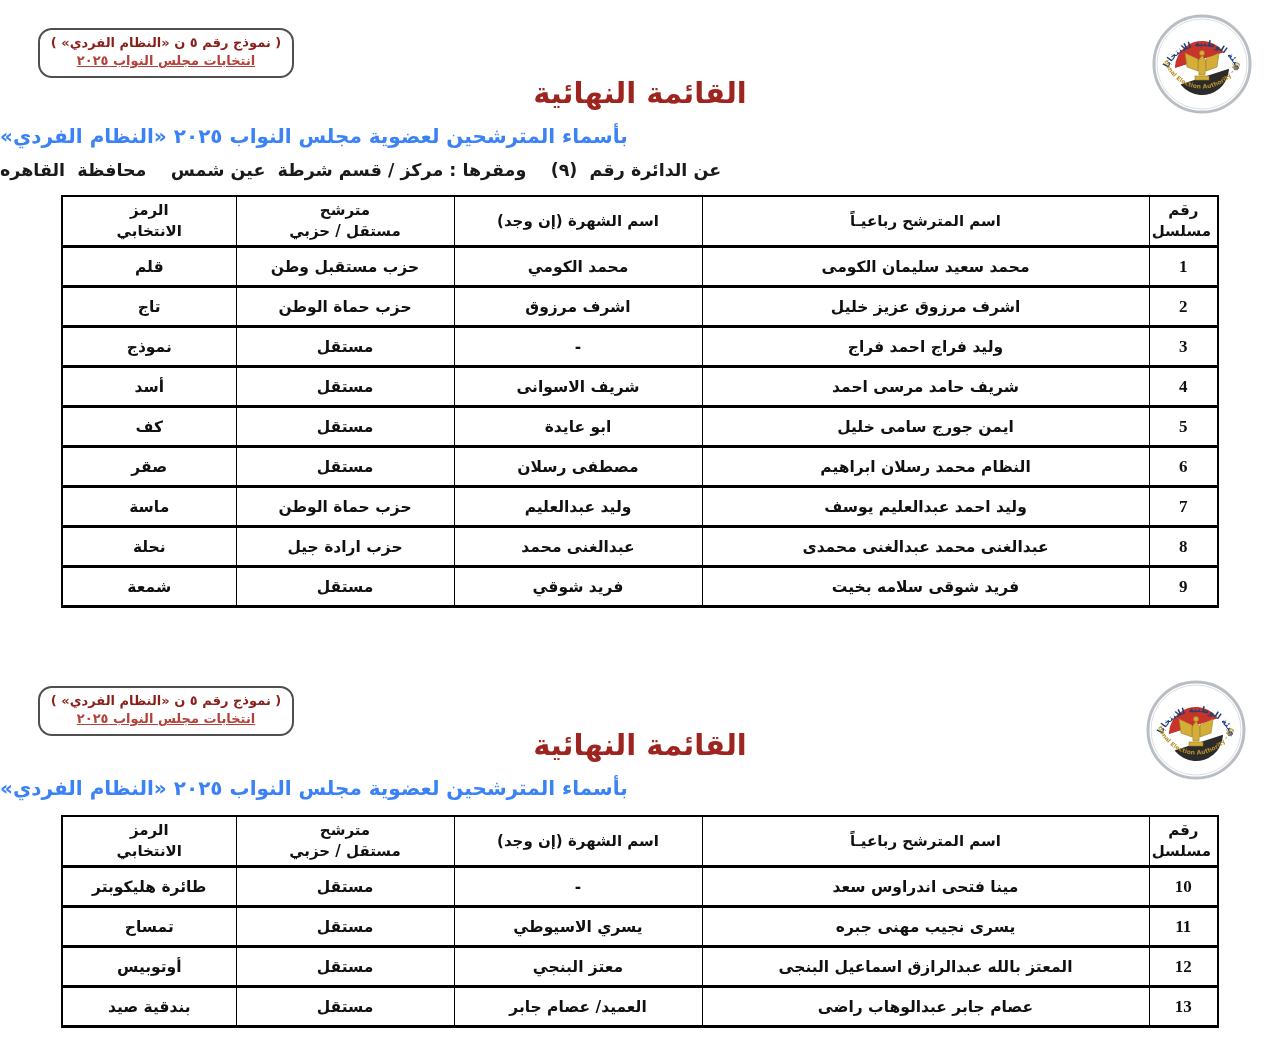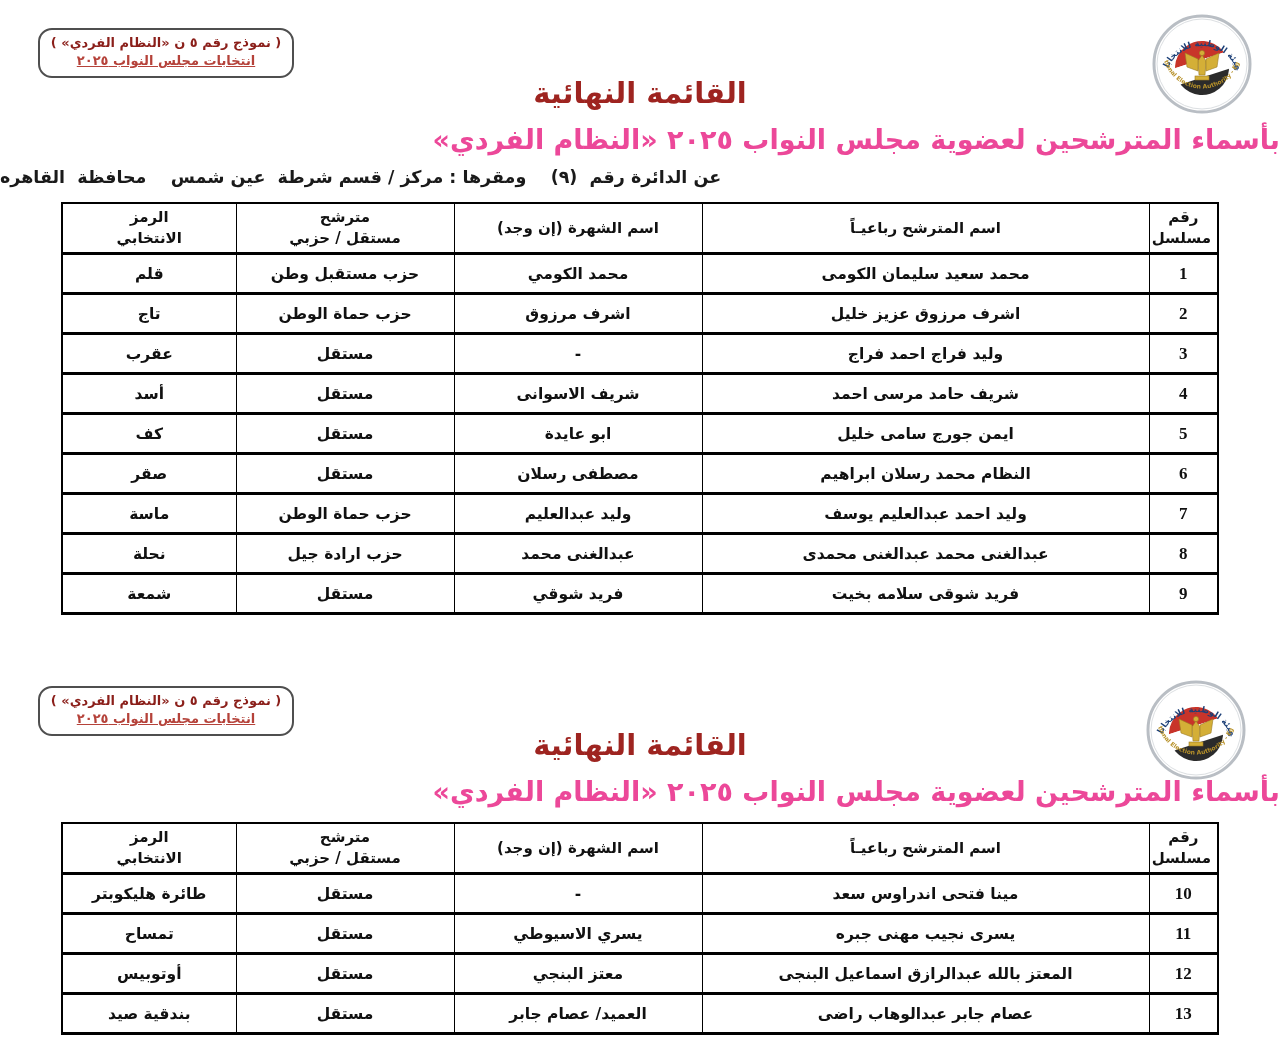--- a/index.html
+++ b/index.html
@@ -22,21 +22,21 @@
 
   
   .seal { position:absolute; width:100px; height:100px; }
   .sheet-1 .seal { top:14px; left:1152px; }
   .sheet-2 .seal { top:2px; left:1146px; }
 
   
   .doc-title { text-align:center; color:#9e2420; font-size:29px; font-weight:bold; }
   .sheet-1 .doc-title { padding-top:76px; }
   .sheet-2 .doc-title { padding-top:50px; }
-  .doc-subtitle { text-align:right; color:#ec4899; font-size:27px; font-weight:bold; margin-top:14px; }
+  .doc-subtitle { text-align:left; color:#3b82f6; font-size:20px; font-weight:bold; margin-top:14px; }
   .doc-district { text-align:left; color:#1a1a1a; font-size:17.5px; font-weight:bold; margin-top:12px; white-space:pre-wrap; }
 
   
   .list-table {
     width:1156px; margin:15px auto 0; border-collapse:collapse;
     border:2px solid #000; table-layout:fixed; direction:rtl; background:#fff;
   }
   .list-table th, .list-table td {
     border:1px solid #000; border-bottom:3px solid #000;
     text-align:center; vertical-align:middle; font-weight:bold; color:#111;
@@ -128,21 +128,21 @@
             <td>اشرف مرزوق عزيز خليل</td>
             <td>اشرف مرزوق</td>
             <td>حزب حماة الوطن</td>
             <td>تاج</td>
           </tr>
           <tr>
             <td class="serial">3</td>
             <td>وليد فراج احمد فراج</td>
             <td>-</td>
             <td>مستقل</td>
-            <td>عقرب</td>
+            <td>نموذج</td>
           </tr>
           <tr>
             <td class="serial">4</td>
             <td>شريف حامد مرسى احمد</td>
             <td>شريف الاسوانى</td>
             <td>مستقل</td>
             <td>أسد</td>
           </tr>
           <tr>
             <td class="serial">5</td>

